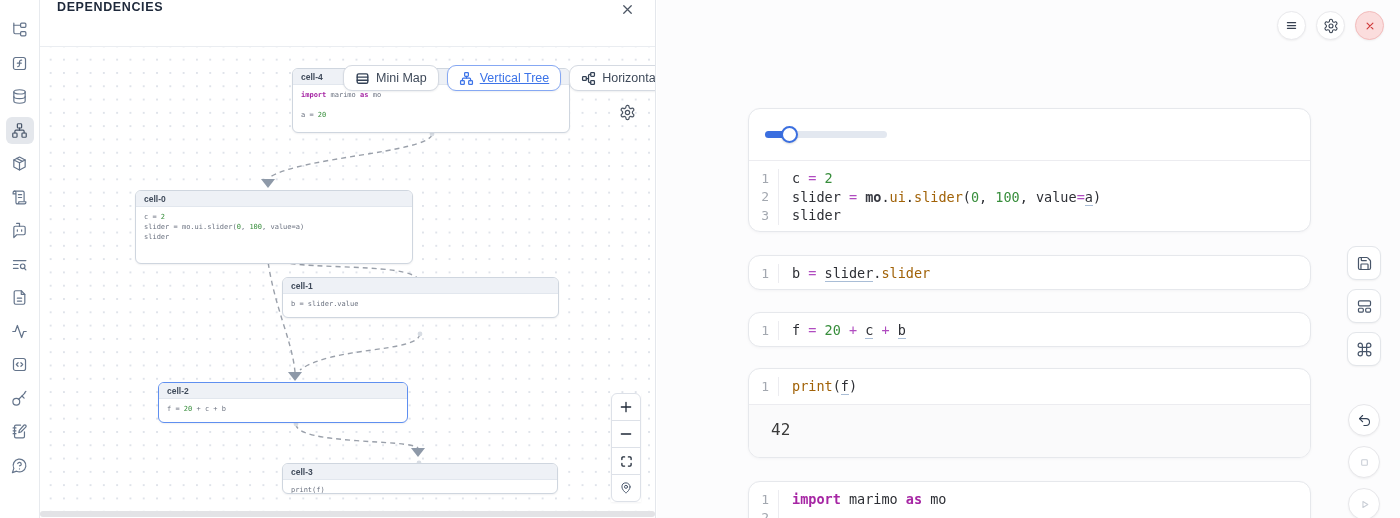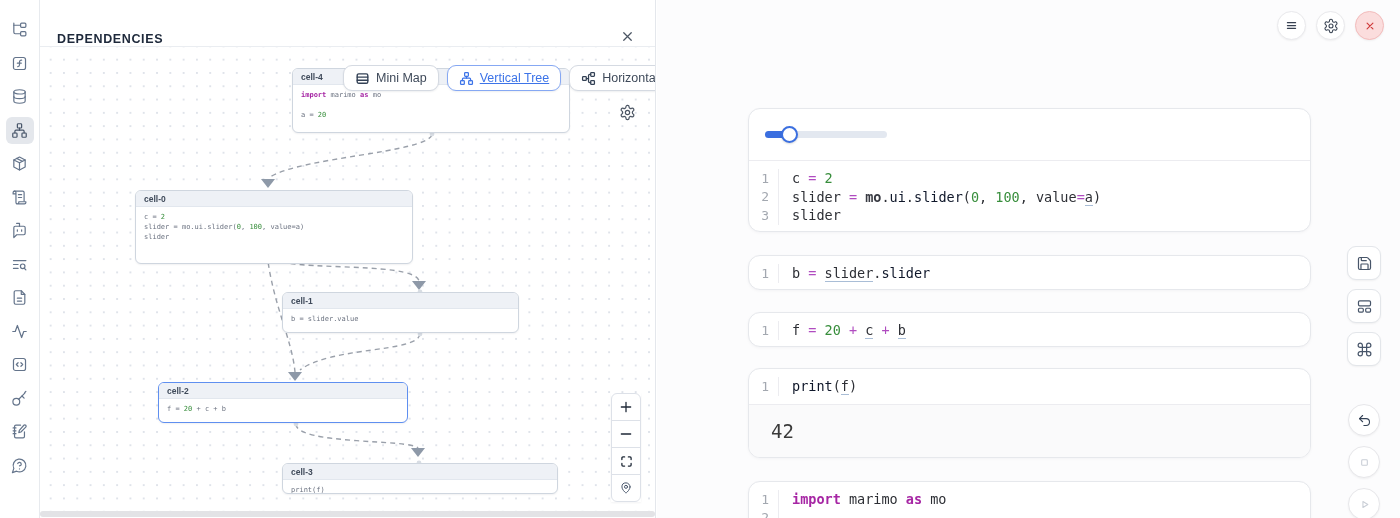--- a/index.html
+++ b/index.html
@@ -13,21 +13,21 @@
     border-right:1px solid #e7eaee; display:flex; flex-direction:column; align-items:center;
     padding-top:16px; gap:6.5px; z-index:20; }
   .rail button { width:28px; height:27px; border:0; background:transparent; border-radius:6px;
     display:flex; align-items:center; justify-content:center; color:#64748b; cursor:pointer; }
   .rail button.sel { background:#e4e7ec; color:#475569; }
 
   
   .panel { position:absolute; left:40px; top:0; width:616px; height:518px; background:#fff;
     border-right:1px solid #e4e7ec; }
   .panel-header { position:relative; z-index:6; height:47px; background:#fff;
-    border-bottom:1px solid #eaedf1; display:flex; align-items:flex-end;
+    border-bottom:1px solid #eaedf1; display:flex; align-items:flex-start;
     justify-content:space-between; padding:0 18px 0 17px; }
   .panel-title { font-size:12.5px; font-weight:700; letter-spacing:.05em; color:#1e293b; }
   .icon-btn { border:0; background:transparent; color:#4b5563; cursor:pointer; padding:2px; }
 
   .graph { position:absolute; left:0; top:47px; width:615px; height:464px; overflow:hidden;
     background-image:radial-gradient(#dfe3ea 1.1px, transparent 1.1px);
     background-size:13.3px 13.3px; background-position:4px 6px; }
   .edges { position:absolute; left:0; top:0; }
 
   .node { position:absolute; background:#fff; border:1px solid #cfd6df; border-radius:6px;
@@ -91,26 +91,26 @@
     color:#2d2f35; cursor:text; }
   .codeblock .cl { height:18.5px; display:flex; align-items:center; }
   .codeblock .ln { width:30px; flex:0 0 30px; text-align:right; padding-right:9px;
     color:#a3a8b0; font-size:13px; border-right:1px solid #ececf0; align-self:stretch;
     display:flex; align-items:center; justify-content:flex-end; }
   .codeblock .cd { padding-left:13px; white-space:pre; }
 
   .tk-kw { color:#a626a4; font-weight:700; }
   .tk-op { color:#b04cc0; }
   .tk-num { color:#388e3c; }
-  .tk-fn { color:#0f172a; font-weight:500;margin-top:44px; }
+  .tk-fn { color:#a16207; font-weight:500;margin-top:44px; }
   .tk-b  { color:#383a42; font-weight:700; }
   .tk-u  { border-bottom:1.5px solid #a9bdd6; }
 
   .output { border-top:1px solid #ececf0; background:#fafafb; height:56px;
-    font-family:"DejaVu Sans Mono", monospace; font-size:19px; color:#3a3a3a;
+    font-family:"DejaVu Sans Mono", monospace; font-size:16px; color:#3a3a3a;
     padding:15px 0 0 22px; }
 
   
   .rtools { position:absolute; left:690px; top:246px; width:34px; display:flex;
     flex-direction:column; align-items:center; }
   .rtools .sq { width:34px; height:34px; margin-bottom:9px; background:#fff;
     border:1px solid #e3e6ea; border-radius:9px; box-shadow:0 1px 2px rgba(0,0,0,.05);
     display:flex; align-items:center; justify-content:center; color:#475569; cursor:pointer; }
   .rtools .rd { width:32px; height:32px; border-radius:50%; background:#fff;
     border:1px solid #e7e7ea; box-shadow:0 1px 2px rgba(0,0,0,.05);
@@ -276,21 +276,21 @@
         </div>
     </div>
     <div class="node" style="left:95px;top:143px;width:278px;height:74px">
       <div class="node-hd">cell-0</div>
       <div class="node-bd">
           <div class="cl"><span class="cd"><span class="tk-t">c = </span><span class="tk-num">2</span></span></div>
           <div class="cl"><span class="cd"><span class="tk-t">slider = mo.ui.slider(</span><span class="tk-num">0</span><span class="tk-t">, </span><span class="tk-num">100</span><span class="tk-t">, value=a)</span></span></div>
           <div class="cl"><span class="cd"><span class="tk-t">slider</span></span></div>
         </div>
     </div>
-    <div class="node" style="left:242px;top:245px;width:237px;height:41px">
+    <div class="node" style="left:242px;top:230px;width:277px;height:41px">
       <div class="node-hd">cell-1</div>
       <div class="node-bd">
           <div class="cl"><span class="cd"><span class="tk-t">b = slider.value</span></span></div>
         </div>
     </div>
     <div class="node sel" style="left:118px;top:335px;width:250px;height:41px">
       <div class="node-hd">cell-2</div>
       <div class="node-bd">
           <div class="cl"><span class="cd"><span class="tk-t">f = </span><span class="tk-num">20</span><span class="tk-t"> + c + b</span></span></div>
         </div>

